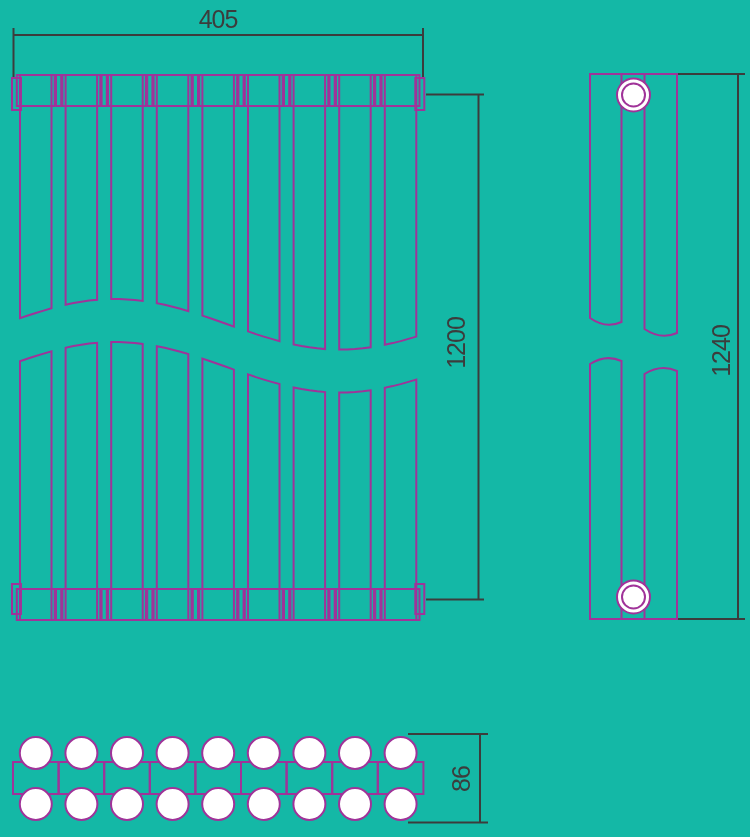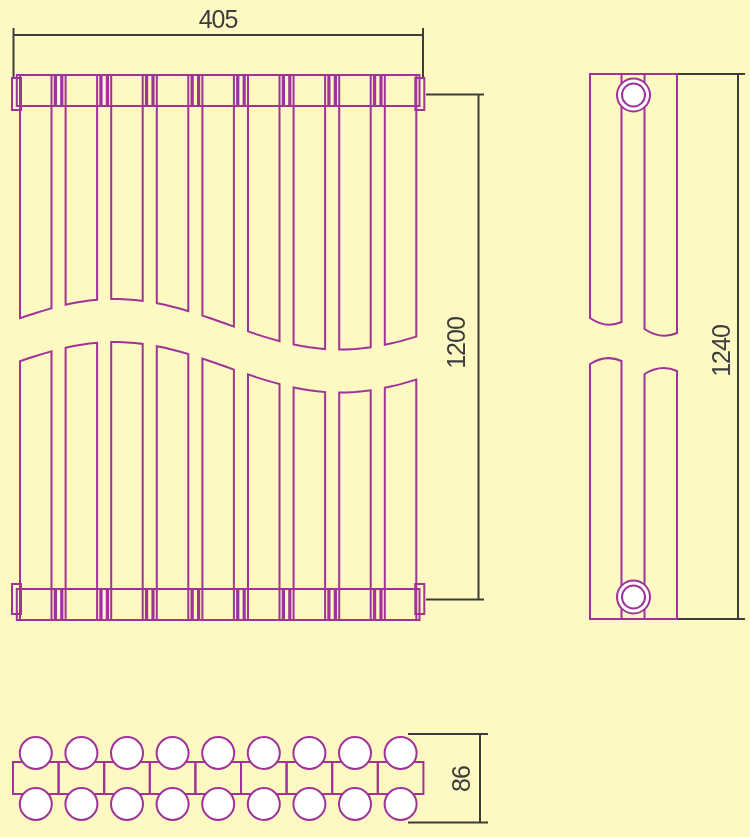--- a/index.html
+++ b/index.html
@@ -1,16 +1,16 @@
 <!DOCTYPE html>
 <html><head>
 <meta charset="utf-8">
 <style>
   html,body{margin:0;padding:0;background:#ffffff;}
-  .stage{width:750px;height:837px;position:relative;background:#fef9c3;overflow:hidden;}
+  .stage{width:750px;height:837px;position:relative;background:#14b8a6;overflow:hidden;}
   .mg{stroke:#A03399;fill:none;stroke-width:2;stroke-linejoin:miter;}
   .mgf{stroke:#A03399;fill:#ffffff;stroke-width:2;}
   .dim{stroke:#3C3C3C;stroke-width:2;fill:none;}
   .dim-label{fill:#3C3C3C;font-family:"Liberation Sans",sans-serif;font-size:25px;letter-spacing:-1px;}
 </style>
 </head>
 <body>
 
 <div class="stage">
 <svg id="drawing-svg" width="750" height="837" viewBox="0 0 750 837" xmlns="http://www.w3.org/2000/svg">

